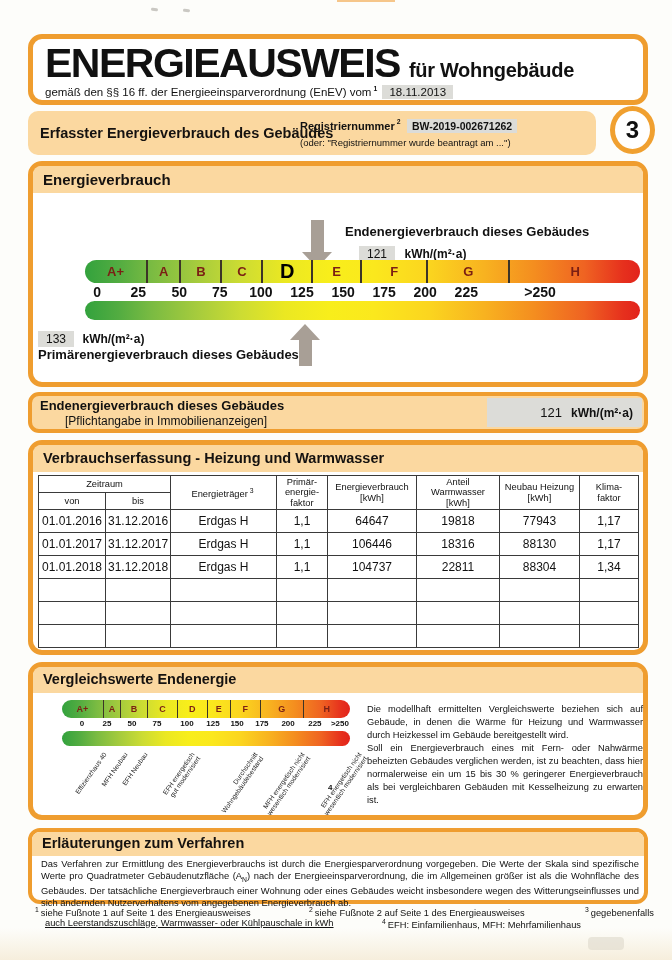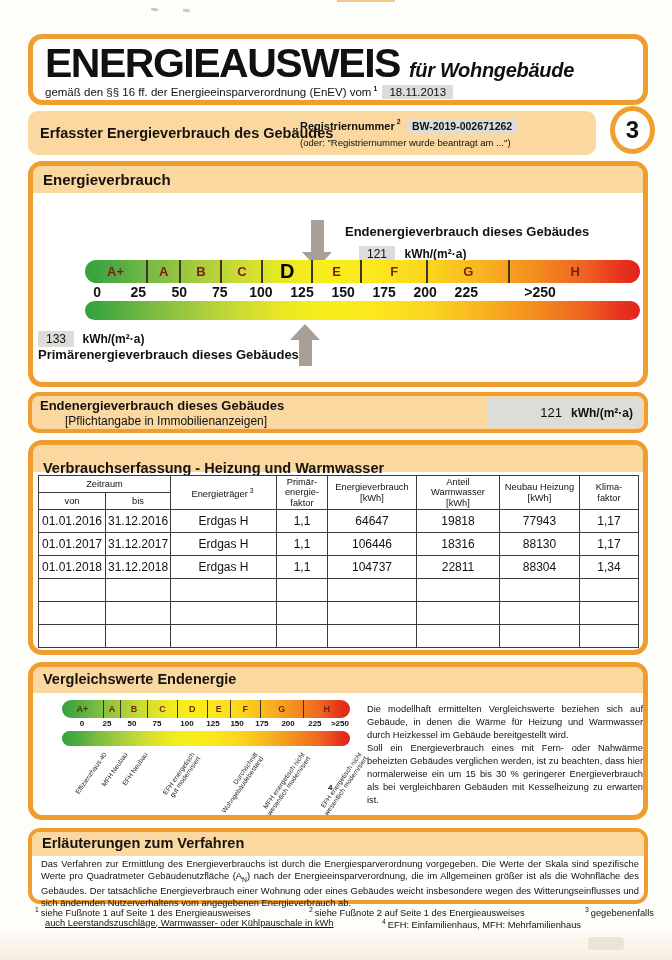--- a/index.html
+++ b/index.html
@@ -8,21 +8,21 @@
   .abs{position:absolute;}
   .obox{position:absolute;box-sizing:border-box;border:5px solid #EF9D2F;border-radius:14px;background:#fff;}
   .band{position:absolute;top:0;left:0;right:0;background:#FBD8A0;border-radius:8px 8px 0 0;}
   .sect-title{font-weight:bold;font-size:14.5px;color:#151210;}
   .graybox{background:#DCDCD8;padding:1px 7px;display:inline-block;}
   sup.fm{font-size:6.8px;vertical-align:super;font-weight:bold;margin:0 2px;}
   .pre{white-space:pre-line;}
 
   
   .hdr-title{font-weight:bold;font-size:41px;letter-spacing:-1.5px;line-height:42px;}
-  .hdr-suffix{font-weight:bold;font-size:20px;margin-left:9px;letter-spacing:-.3px;font-style:italic;}
+  .hdr-suffix{font-weight:bold;font-size:20px;margin-left:9px;letter-spacing:-.3px;}
   .hdr-law{font-size:11.5px;margin-top:1px;}
 
   
   .regbar{position:absolute;left:28px;top:111px;width:568px;height:44px;background:#FBD8A0;border-radius:10px;}
   .pagecircle{position:absolute;left:610px;top:106px;width:45px;height:48px;box-sizing:border-box;
               border:5px solid #F0A030;border-radius:50%;background:#fff;display:flex;align-items:center;
               justify-content:center;font-weight:bold;font-size:24px;}
 
   
   .scalewrap{position:absolute;}
@@ -178,21 +178,21 @@
       <div style="font-size:12px;margin-top:1px;padding-left:25px;">[Pflichtangabe in Immobilienanzeigen]</div>
     </div>
     <div class="abs" style="right:2px;top:2px;bottom:2px;width:155px;background:#DCDCD8;display:flex;align-items:center;justify-content:flex-end;padding-right:9px;box-sizing:border-box;">
       <span style="font-size:13px;margin-right:9px;">121</span>
       <span style="font-weight:bold;font-size:12px;">kWh/(m²·a)</span>
     </div>
   </div>
 
   <div class="obox" style="left:28px;top:440px;width:620px;height:215px;">
     <div class="band" style="height:27px;">
-      <span class="sect-title" style="position:absolute;left:10px;top:15px;text-align:center;">Verbrauchserfassung - Heizung und Warmwasser</span>
+      <span class="sect-title" style="position:absolute;left:10px;top:5px;text-align:center;">Verbrauchserfassung - Heizung und Warmwasser</span>
     </div>
     <table class="vtab" style="position:absolute;left:5px;top:30px;width:600px;">
       <colgroup>
         <col style="width:67px;">
           <col style="width:65px;">
           <col style="width:106px;">
           <col style="width:51px;">
         <col style="width:89px;">
           <col style="width:83px;">
           <col style="width:80px;">

